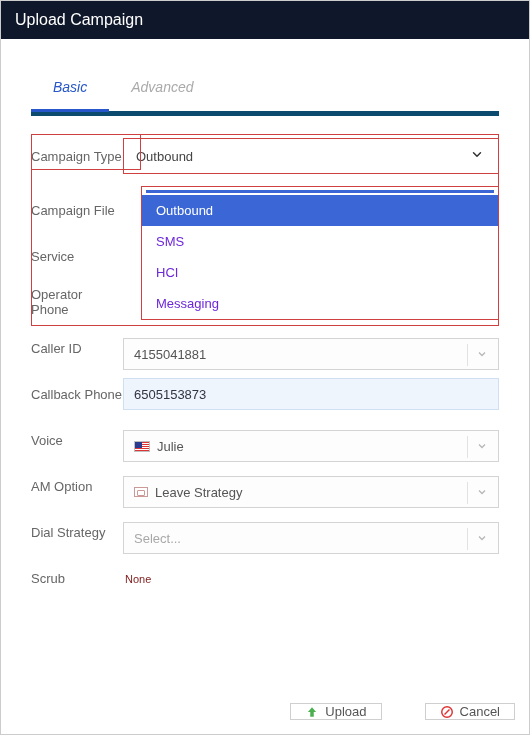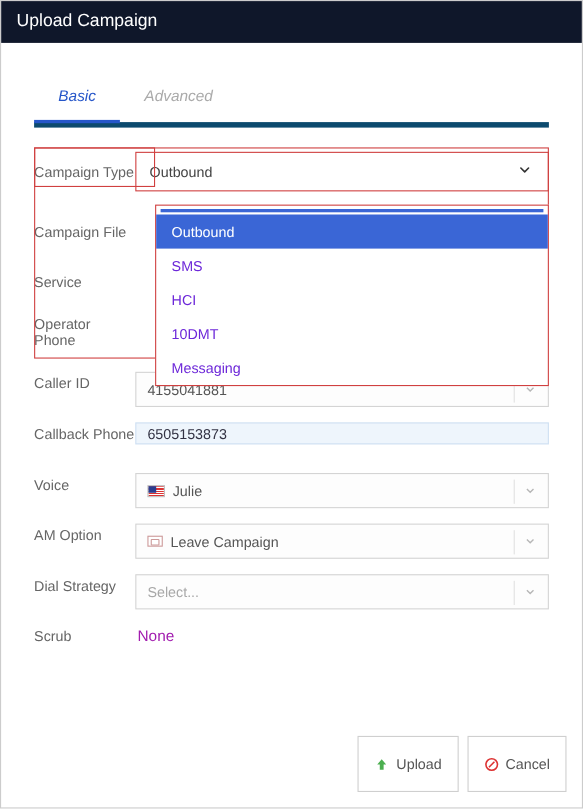--- a/index.html
+++ b/index.html
@@ -86,28 +86,28 @@
     .chevron {
       position: absolute;
       right: 10px;
       top: 50%;
       transform: translateY(-50%);
       color: #b6b6b6;
     }
     .chevron svg { display:block; }
     .input-box {
       width: 100%;
-      height: 20px;
+      height: 32px;
       border: 1px solid #cfe0f2;
       background: #eef5fc;
       padding: 0 10px;
       font-size: 13px;
       color: #334;
     }
-    .static-value { color:#a21caf; font-size:14px; padding-left: 2px; }
+    .static-value { color:#7f1d1d; font-size:11px; padding-left: 2px; }
     .flag {
       display:inline-block; width:16px; height:11px; background:#eee;
       position: relative; margin-right: 7px; vertical-align:-1px;
       border:1px solid #c0c0c0;
     }
     .flag-us {
       background: repeating-linear-gradient(#d33 0 1px,#fff 1px 2px);
     }
     .flag-us::before{
       content:""; position:absolute; left:0; top:0; width:7px; height:6px;
@@ -185,27 +185,28 @@
     .footer {
       position: absolute;
       bottom: 14px;
       right: 14px;
       display: flex;
       gap: 8px;
     }
     .btn {
       border:1px solid #cfcfcf;
       background:#fff;
-      padding: 17px 14px;
+      padding: 0 14px;
       font-size: 13px;
       color:#555;
       display:flex;
       align-items:center;
       gap:6px;
       cursor:pointer;
+      margin-left:35px;
     }
     .icon-green-up svg { display:block; }
     .icon-cancel svg { display:block; }
   </style>
 </head>
 <body>
 
 <div class="titlebar">
   <span>Upload Campaign</span>
 </div>
@@ -232,21 +233,20 @@
           </span>
         </div>
       </div>
     </div>
 
     <div class="dropdown">
       <div class="dropdown-top-line"></div>
       <div class="dd-item selected">Outbound</div>
       <div class="dd-item">SMS</div>
       <div class="dd-item">HCI</div>
-      <div class="dd-item">10DMT</div>
       <div class="dd-item">Messaging</div>
     </div>
 
     <div class="highlight-box"></div>
 
     <div class="row">
       <div class="label">Campaign File</div>
       <div class="field"></div>
     </div>
 
@@ -296,21 +296,21 @@
           </span>
         </div>
       </div>
     </div>
 
     <div class="row">
       <div class="label">AM Option</div>
       <div class="field">
         <div class="select-box">
           <span class="msg-icon"></span>
-          <span>Leave Campaign</span>
+          <span>Leave Strategy</span>
           <span class="chevron-sep"></span>
           <span class="chevron">
             <svg width="12" height="12" viewBox="0 0 24 24">
                 <path d="M6 9l6 6 6-6" stroke="#b6b6b6" stroke-width="2.5" fill="none"></path>
               </svg>
           </span>
         </div>
       </div>
     </div>
 

